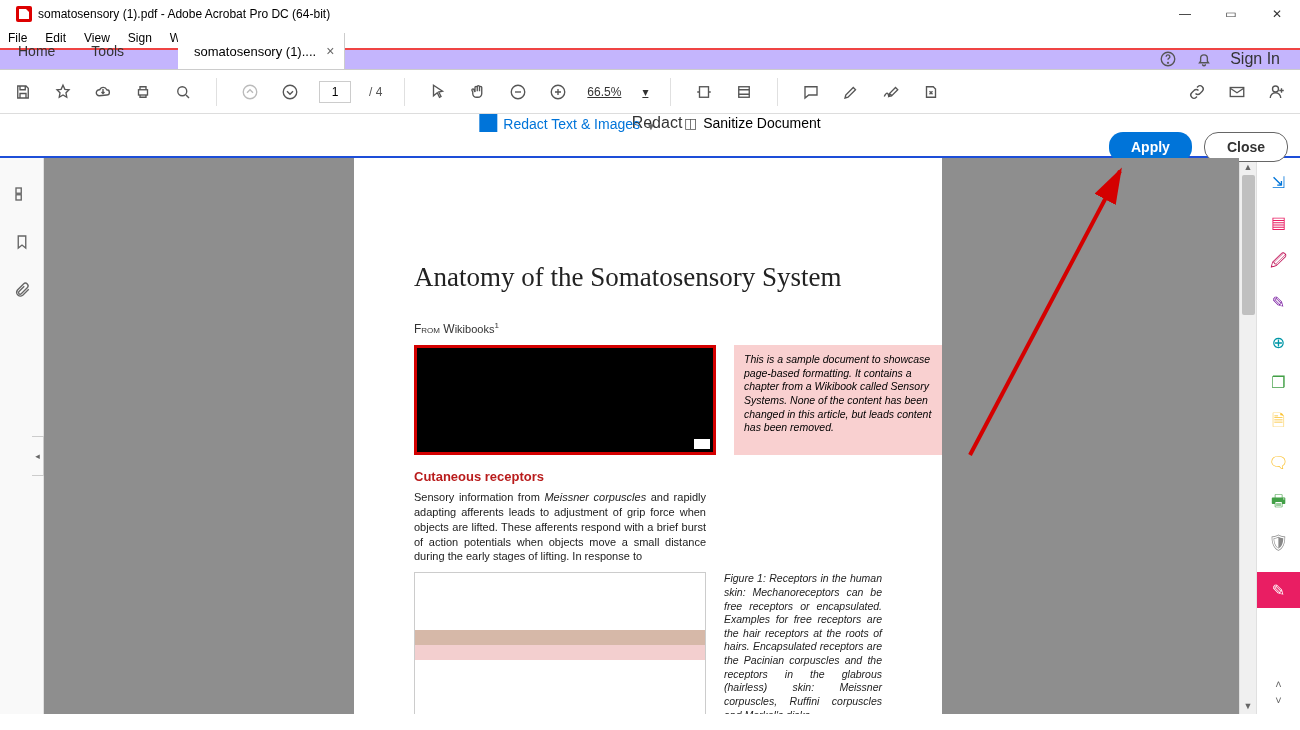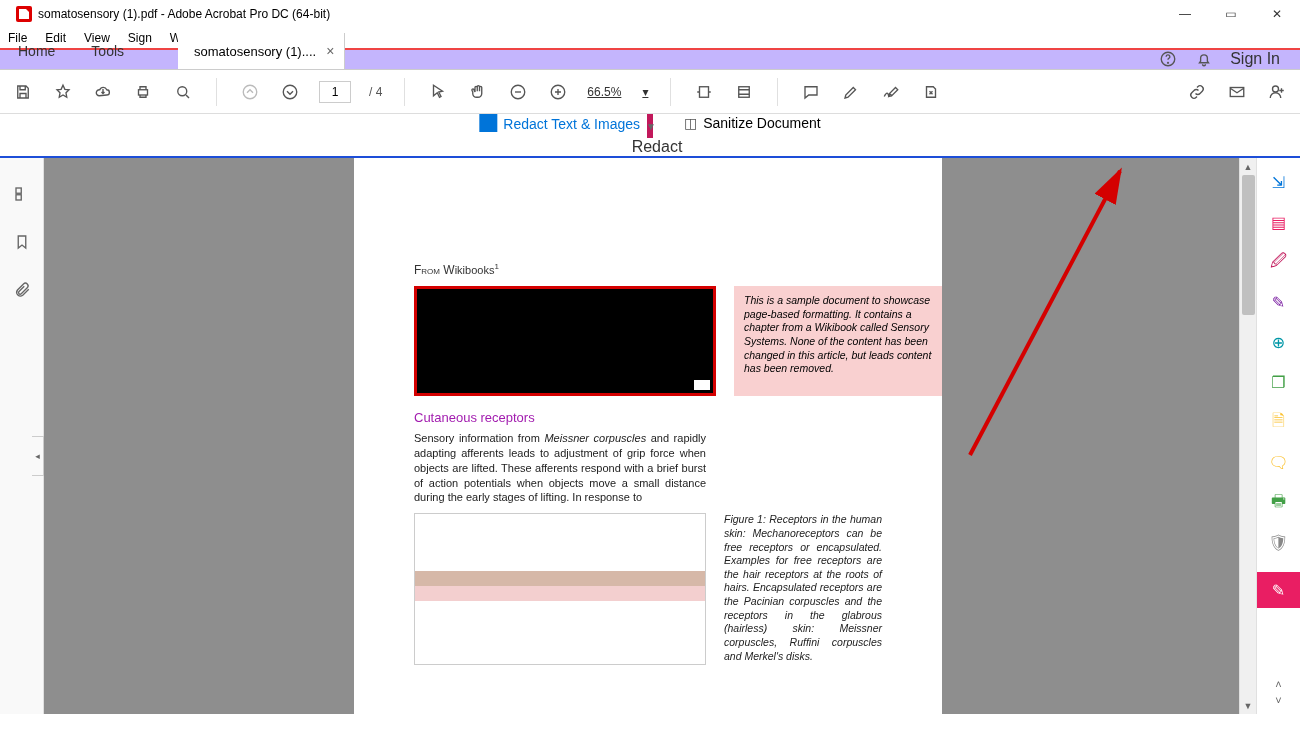--- a/index.html
+++ b/index.html
@@ -51,21 +51,21 @@
 .page { position: absolute; left: 310px; top: 0; width: 588px; height: 100%; background: #fff; padding: 104px 60px 0 60px; overflow: hidden; }
 .page h1 { font-size: 27px; font-weight: 400; font-family: Georgia, serif; color: #222; margin-bottom: 28px; }
 .page .from { font-size: 12px; font-variant: small-caps; color: #333; margin-bottom: 9px; }
 .page .from sup { font-size: 8px; }
 
 .content-row { display: flex; gap: 18px; }
 .redaction-box { width: 302px; height: 110px; border: 3px solid #d40000; background: #000; flex-shrink: 0; position: relative; }
 .redaction-box::after { content: ""; position: absolute; right: 3px; bottom: 3px; width: 16px; height: 10px; background: #fff; }
 .pink-box { flex: 1; background: #f9d0d0; padding: 8px 10px; font-size: 10.5px; font-style: italic; line-height: 1.3; margin-right: -60px; }
 
-.subhead { font-size: 13px; font-weight: 400; color: #a21caf; margin-top: 14px; margin-bottom: 6px; }
+.subhead { font-size: 13px; font-weight: 700; color: #b91c1c; margin-top: 14px; margin-bottom: 6px; }
 .body-text { font-size: 11px; line-height: 1.35; text-align: justify; color: #222; width: 292px; }
 .body-text em { font-style: italic; }
 
 .fig-row { display: flex; gap: 18px; margin-top: 8px; }
 .fig-placeholder { width: 292px; height: 152px; border: 1px solid #ccc; background: linear-gradient(180deg,#fff 0%,#fff 38%,#d6b8a8 38%,#d6b8a8 48%,#f3cfcf 48%,#f3cfcf 58%,#fff 58%); position: relative; flex-shrink: 0; }
 .fig-caption { font-size: 10.5px; font-style: italic; line-height: 1.3; color: #222; text-align: justify; width: 166px; }
 
 .scroll-v { width: 17px; background: #f0f0f0; border-left: 1px solid #e0e0e0; display: flex; flex-direction: column; }
 .scroll-v .arrow { height: 17px; display: flex; align-items: center; justify-content: center; font-size: 9px; color: #666; }
 .scroll-v .track { flex: 1; position: relative; }
@@ -262,20 +262,24 @@
     <div class="redact-item primary">
       <div class="ic"></div>
       <span>Redact Text &amp; Images</span>
       <span class="caret">▼</span>
     </div>
     <div class="redact-item">
       <span style="color:#555">◫</span>
       <span>Sanitize Document</span>
     </div>
   </div>
+  <div class="right">
+    <button class="btn-apply">Apply</button>
+    <button class="btn-close">Close</button>
+  </div>
 </div>
 
 <div class="main">
   <div class="left-rail">
     <div class="rail-ico">
         <svg class="icon" viewBox="0 0 24 24">
           <rect x="4" y="4" width="7" height="7"></rect>
           <rect x="4" y="13" width="7" height="7"></rect>
         </svg>
       </div>
@@ -287,20 +291,21 @@
     <div class="rail-ico">
         <svg class="icon" viewBox="0 0 24 24">
           <path d="M21 11l-8 8a5 5 0 0 1-7-7l8-8a3.5 3.5 0 0 1 5 5l-8 8a2 2 0 0 1-3-3l7-7"></path>
         </svg>
       </div>
     <div class="expander">◂</div>
   </div>
 
   <div class="doc-area">
     <div class="page">
+      <h1>Anatomy of the Somatosensory System</h1>
       <div class="from"><span>From W</span><span style="font-variant:normal;font-size:11px">ikibooks</span><sup>1</sup></div>
       <div class="content-row">
         <div class="redaction-box"></div>
         <div class="pink-box">This is a sample document to showcase page-based formatting. It contains a chapter from a Wikibook called Sensory Systems. None of the content has been changed in this article, but leads content has been removed.</div>
       </div>
       <div class="subhead">Cutaneous receptors</div>
       <div class="body-text"><span>Sensory information from </span><em>Meissner corpuscles</em><span> and rapidly adapting afferents leads to adjustment of grip force when objects are lifted. These afferents respond with a brief burst of action potentials when objects move a small distance during the early stages of lifting. In response to</span></div>
       <div class="fig-row">
         <div class="fig-placeholder"></div>
         <div class="fig-caption">Figure 1:  Receptors in the human skin: Mechanoreceptors can be free receptors or encapsulated. Examples for free receptors are the hair receptors at the roots of hairs. Encapsulated receptors are the Pacinian corpuscles and the receptors in the glabrous (hairless) skin: Meissner corpuscles, Ruffini corpuscles and Merkel's disks.</div>

